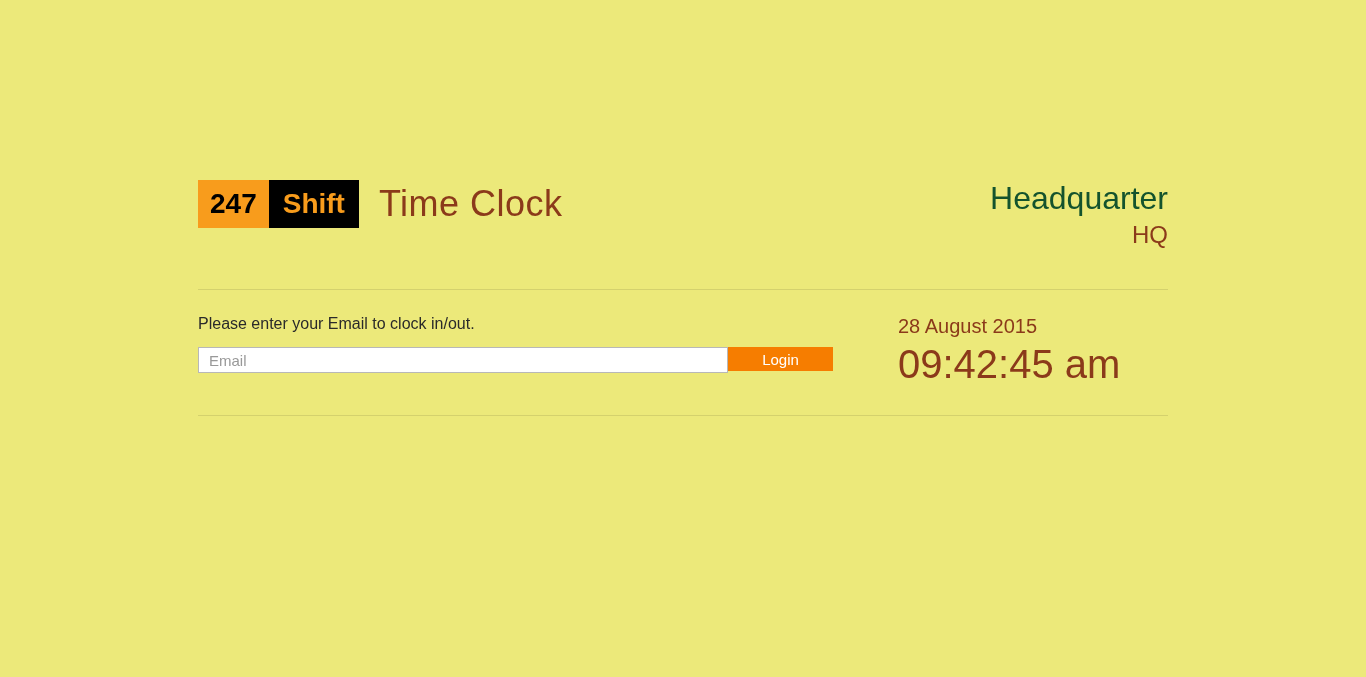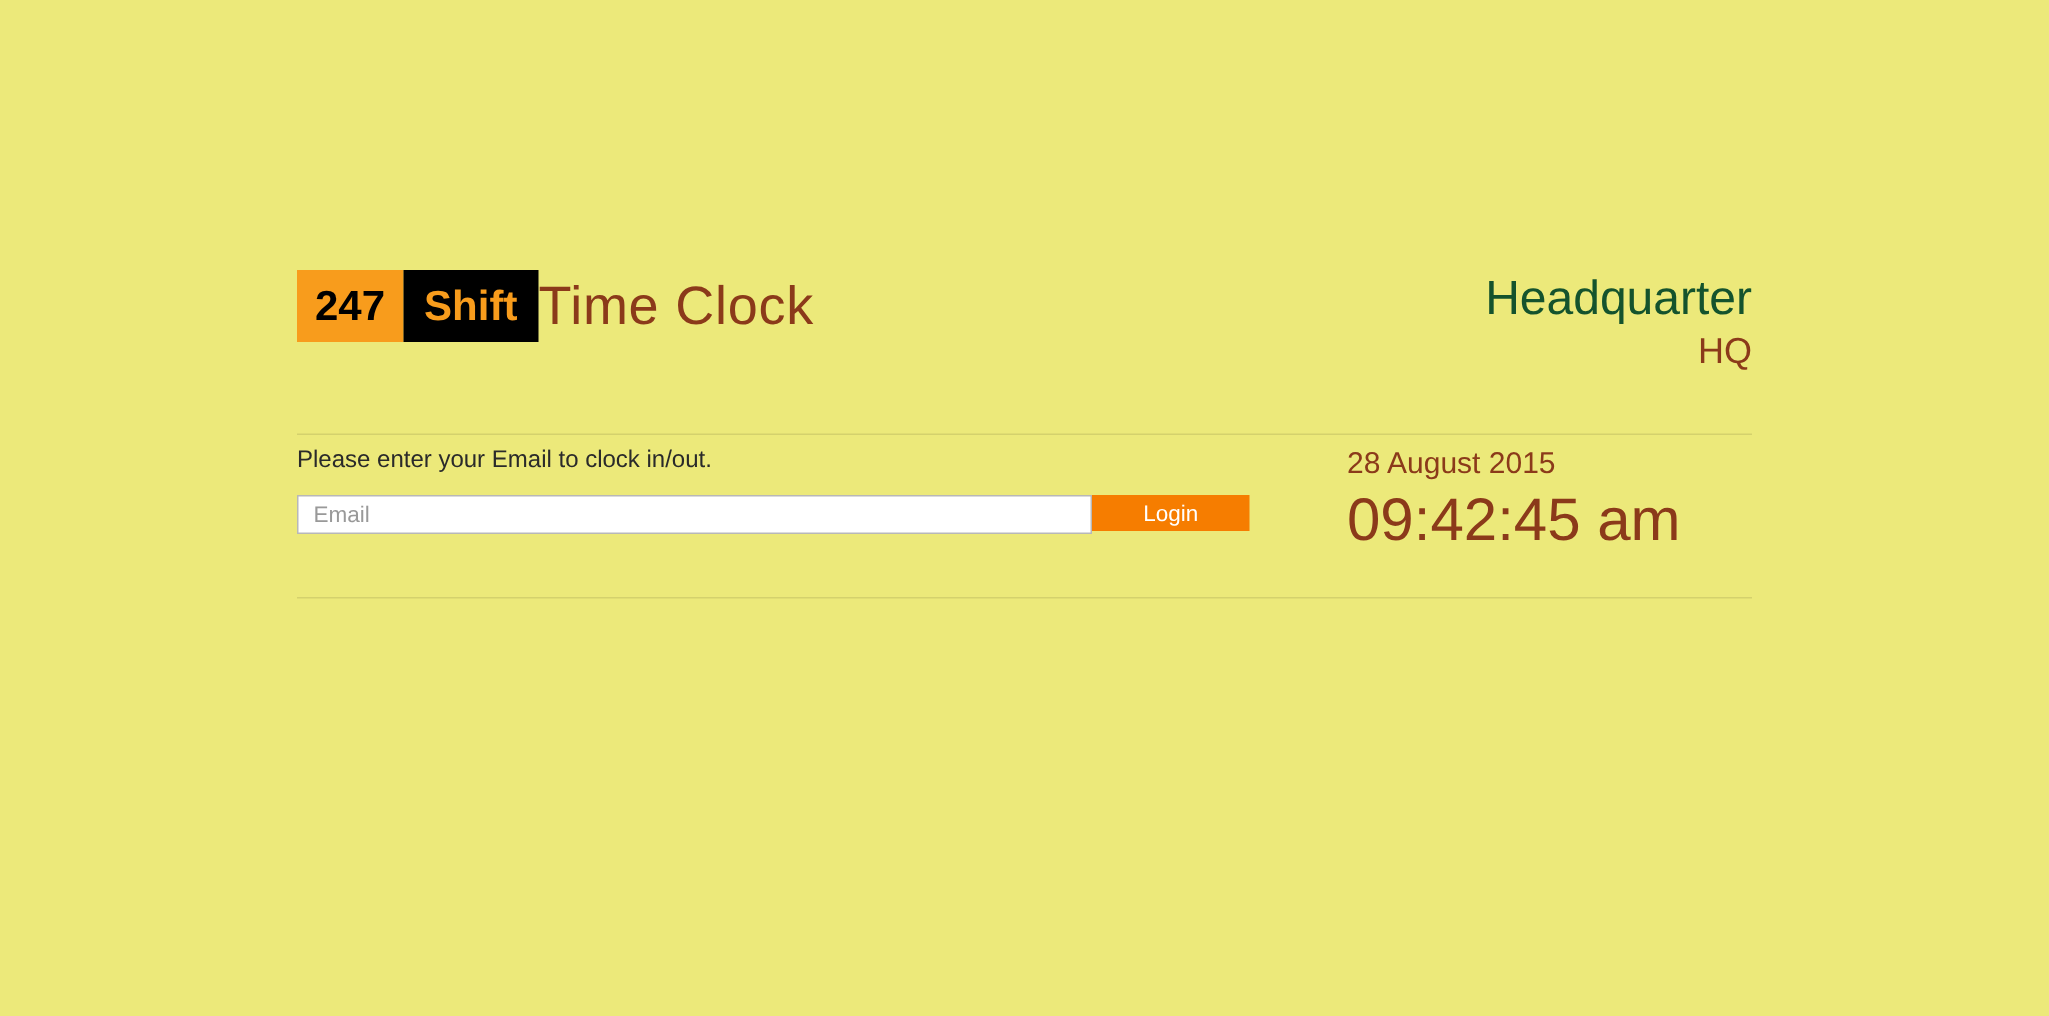--- a/index.html
+++ b/index.html
@@ -21,20 +21,21 @@
     }
     .header {
       display: flex;
       justify-content: space-between;
       align-items: flex-start;
       margin-bottom: 40px;
     }
     .header-left {
       display: flex;
       align-items: center;
+      gap: 20px;
     }
     .logo {
       display: flex;
       height: 48px;
     }
     .logo-247 {
       background-color: #f89c1c;
       color: #000;
       font-weight: bold;
       font-size: 28px;
@@ -71,21 +72,21 @@
       color: #8b3a1a;
       margin-top: 4px;
     }
     hr.divider {
       border: none;
       border-top: 1px solid rgba(0,0,0,0.1);
       margin: 0;
     }
     .main-row {
       display: flex;
-      margin-top: 8px;
+      margin-top: 25px;
       margin-bottom: 28px;
     }
     .left-col {
       flex: 1;
     }
     .prompt-text {
       font-size: 16px;
       color: #2a2a2a;
       margin-bottom: 14px;
     }

